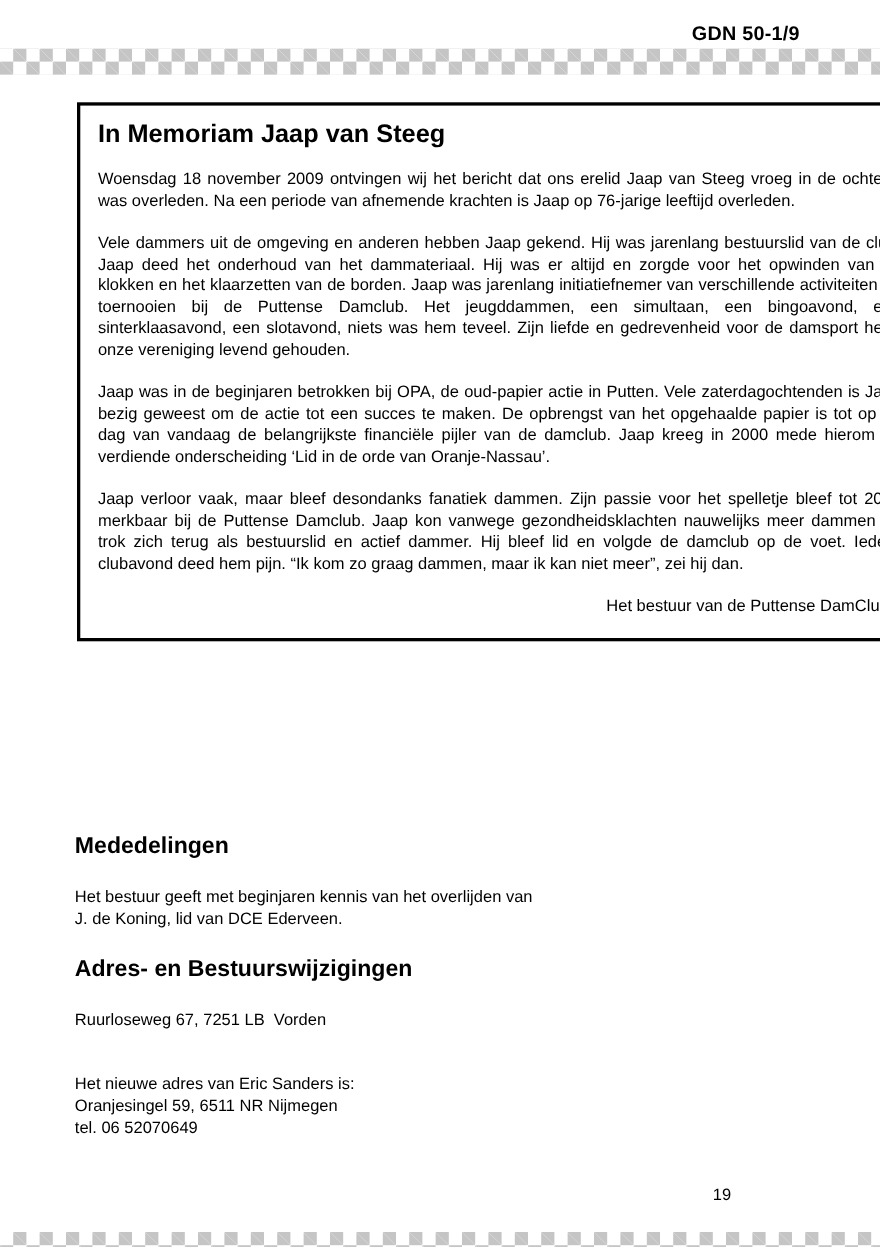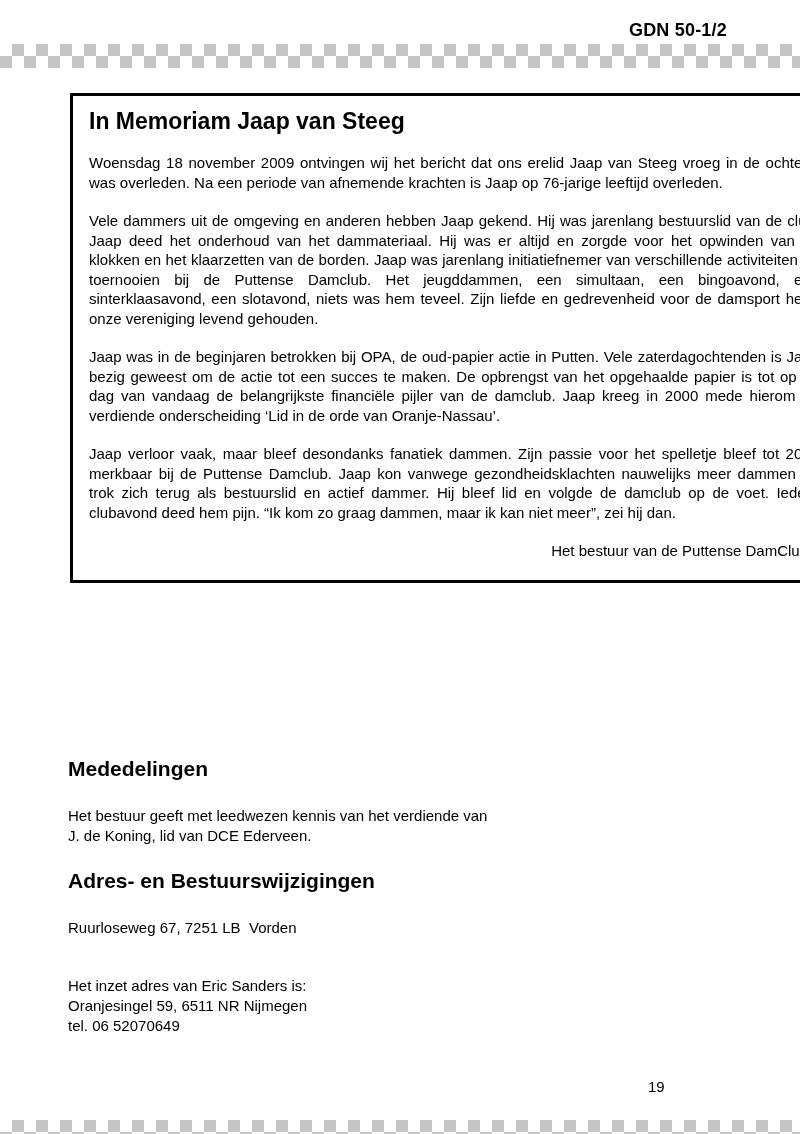--- a/index.html
+++ b/index.html
@@ -72,47 +72,47 @@
   .text-block .line { white-space: pre-wrap; }
   .page-number {
     position: absolute;
     left: 648px; top: 1078px;
     font-size: 15px;
   }
 </style>
 </head>
 <body>
 
-<div class="masthead">GDN 50-1/2</div>
+<div class="masthead">GDN 50-1/9</div>
 
 <div class="band band-top"></div>
 
 <div class="memoriam-box">
   <h1>In Memoriam Jaap van Steeg</h1>
   <p>Woensdag 18 november 2009 ontvingen wij het bericht dat ons erelid Jaap van Steeg vroeg in de ochtend was overleden. Na een periode van afnemende krachten is Jaap op 76-jarige leeftijd overleden.</p>
   <p>Vele dammers uit de omgeving en anderen hebben Jaap gekend. Hij was jarenlang bestuurslid van de club. Jaap deed het onderhoud van het dammateriaal. Hij was er altijd en zorgde voor het opwinden van de klokken en het klaarzetten van de borden. Jaap was jarenlang initiatiefnemer van verschillende activiteiten en toernooien bij de Puttense Damclub. Het jeugddammen, een simultaan, een bingoavond, een sinterklaasavond, een slotavond, niets was hem teveel. Zijn liefde en gedrevenheid voor de damsport heeft onze vereniging levend gehouden.</p>
   <p>Jaap was in de beginjaren betrokken bij OPA, de oud-papier actie in Putten. Vele zaterdagochtenden is Jaap bezig geweest om de actie tot een succes te maken. De opbrengst van het opgehaalde papier is tot op de dag van vandaag de belangrijkste financiële pijler van de damclub. Jaap kreeg in 2000 mede hierom de verdiende onderscheiding ‘Lid in de orde van Oranje-Nassau’.</p>
   <p>Jaap verloor vaak, maar bleef desondanks fanatiek dammen. Zijn passie voor het spelletje bleef tot 2007 merkbaar bij de Puttense Damclub. Jaap kon vanwege gezondheidsklachten nauwelijks meer dammen en trok zich terug als bestuurslid en actief dammer. Hij bleef lid en volgde de damclub op de voet. Iedere clubavond deed hem pijn. “Ik kom zo graag dammen, maar ik kan niet meer”, zei hij dan.</p>
   <p class="signature">Het bestuur van de Puttense DamClub</p>
 </div>
 
 <h2 class="section-title" style="top: 757px;">Mededelingen</h2>
 
 <div class="text-block" style="top: 806px;">
-  <div class="line">Het bestuur geeft met leedwezen kennis van het verdiende van</div>
+  <div class="line">Het bestuur geeft met beginjaren kennis van het overlijden van</div>
   <div class="line">J. de Koning, lid van DCE Ederveen.</div>
 </div>
 
 <h2 class="section-title" style="top: 869px;">Adres- en Bestuurswijzigingen</h2>
 
 <div class="text-block" style="top: 918px;">
   <div class="line">Ruurloseweg 67, 7251 LB  Vorden</div>
 </div>
 
 <div class="text-block" style="top: 976px;">
-  <div class="line">Het inzet adres van Eric Sanders is:</div>
+  <div class="line">Het nieuwe adres van Eric Sanders is:</div>
   <div class="line">Oranjesingel 59, 6511 NR Nijmegen</div>
   <div class="line">tel. 06 52070649</div>
 </div>
 
 <div class="page-number">19</div>
 
 <div class="band band-bottom"></div>
 
 </body></html>

